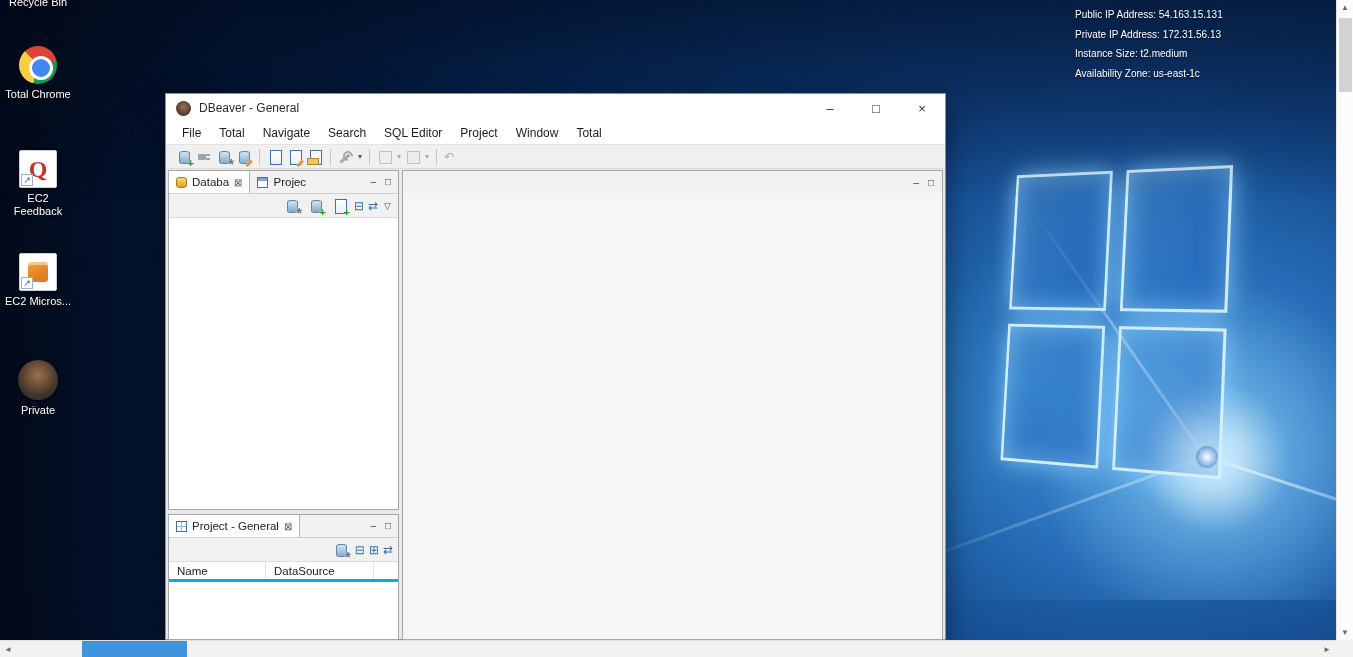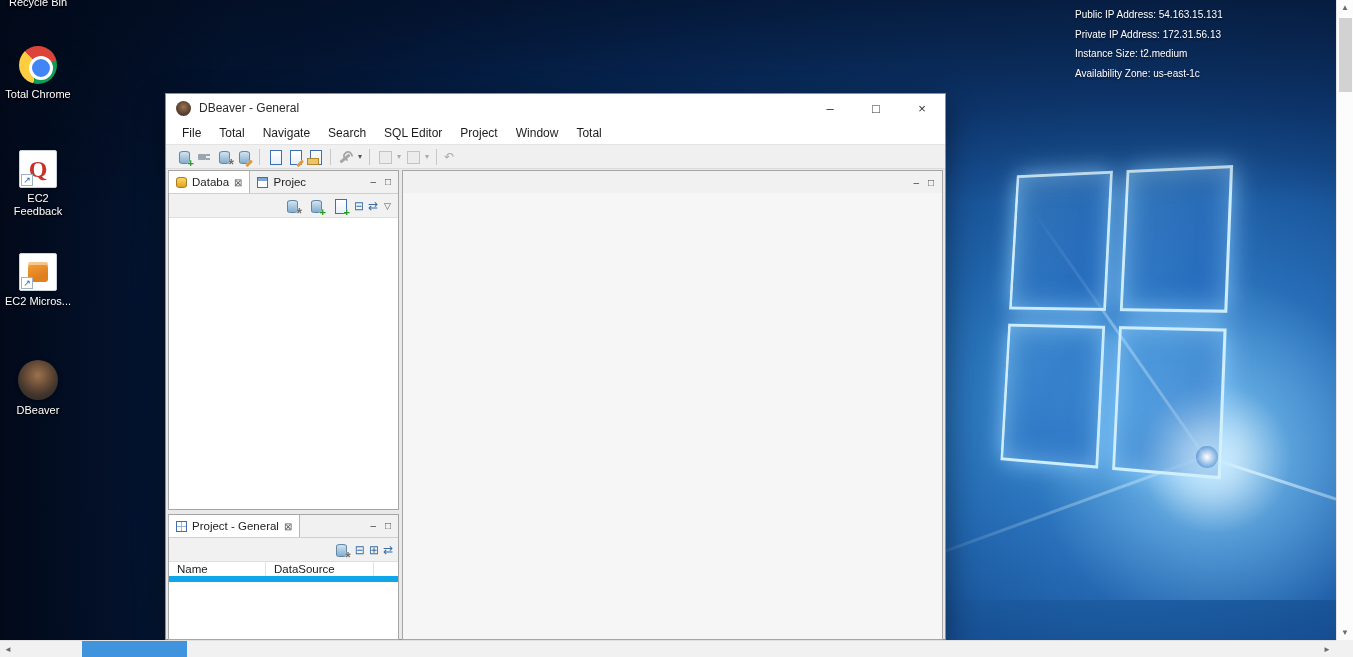--- a/index.html
+++ b/index.html
@@ -108,21 +108,21 @@
     justify-content:flex-end; gap:4px; padding-right:5px; flex:0 0 auto; }
   .pt-glyph{ font-size:12px; color:#3a6ea5; }
   .pcontent{ flex:1; background:#fff; }
 
   .ico-db{ width:11px; height:11px; border-radius:4px/3px; background:linear-gradient(#ffd966,#dfa222); border:1px solid #a87c1d; }
   .ico-proj{ width:11px; height:11px; background:#fff; border:1px solid #3f6fae; box-shadow:inset 0 3px 0 #7fa7d4; }
   .ico-table{ width:11px; height:11px; border:1px solid #3f6fae; background:
       linear-gradient(#9ab6d8 1px, rgba(0,0,0,0) 1px) 0 4px/11px 11px no-repeat,
       linear-gradient(90deg, #9ab6d8 1px, rgba(0,0,0,0) 1px) 4px 0/11px 11px no-repeat, #fff; }
 
-  .grid-head{ display:flex; height:20px; border-bottom:6px solid #0ea5e9; background:#fff; font-size:11.5px; color:#222; flex:0 0 auto; }
+  .grid-head{ display:flex; height:20px; border-bottom:3px solid #0ea5e9; background:#fff; font-size:11.5px; color:#222; flex:0 0 auto; }
   .gcol{ display:flex; align-items:center; padding-left:8px; border-right:1px solid #e2e2e2; }
   .gcol.c1{ width:97px; } .gcol.c2{ width:108px; }
 
   .estrip{ height:22px; background:#f1f1f1; display:flex; align-items:center; justify-content:flex-end; gap:9px;
     padding-right:8px; color:#444; flex:0 0 auto; }
   .estrip span{ font-size:10px; }
   .econtent{ flex:1; }
 
   
   .vscroll{ position:absolute; right:0; top:0; width:17px; height:640px; background:#fcfcfc; border-left:1px solid #e4e4e4; }
@@ -170,21 +170,21 @@
   </div>
   <div class="dicon" style="top:253px;">
     <div class="whitebox">
       <span class="cube"></span>
       <span class="shortcut">↗</span>
     </div>
     <div class="dlabel">EC2 Micros...</div>
   </div>
   <div class="dicon" style="top:360px;">
     <div class="beaver-ball"></div>
-    <div class="dlabel">DBeaver</div>
+    <div class="dlabel">Private</div>
   </div>
 
   <div class="info">
     <div>Public IP Address: 54.163.15.131</div>
     <div>Private IP Address: 172.31.56.13</div>
     <div>Instance Size: t2.medium</div>
     <div>Availability Zone: us-east-1c</div>
   </div>
 
   <div class="win">

